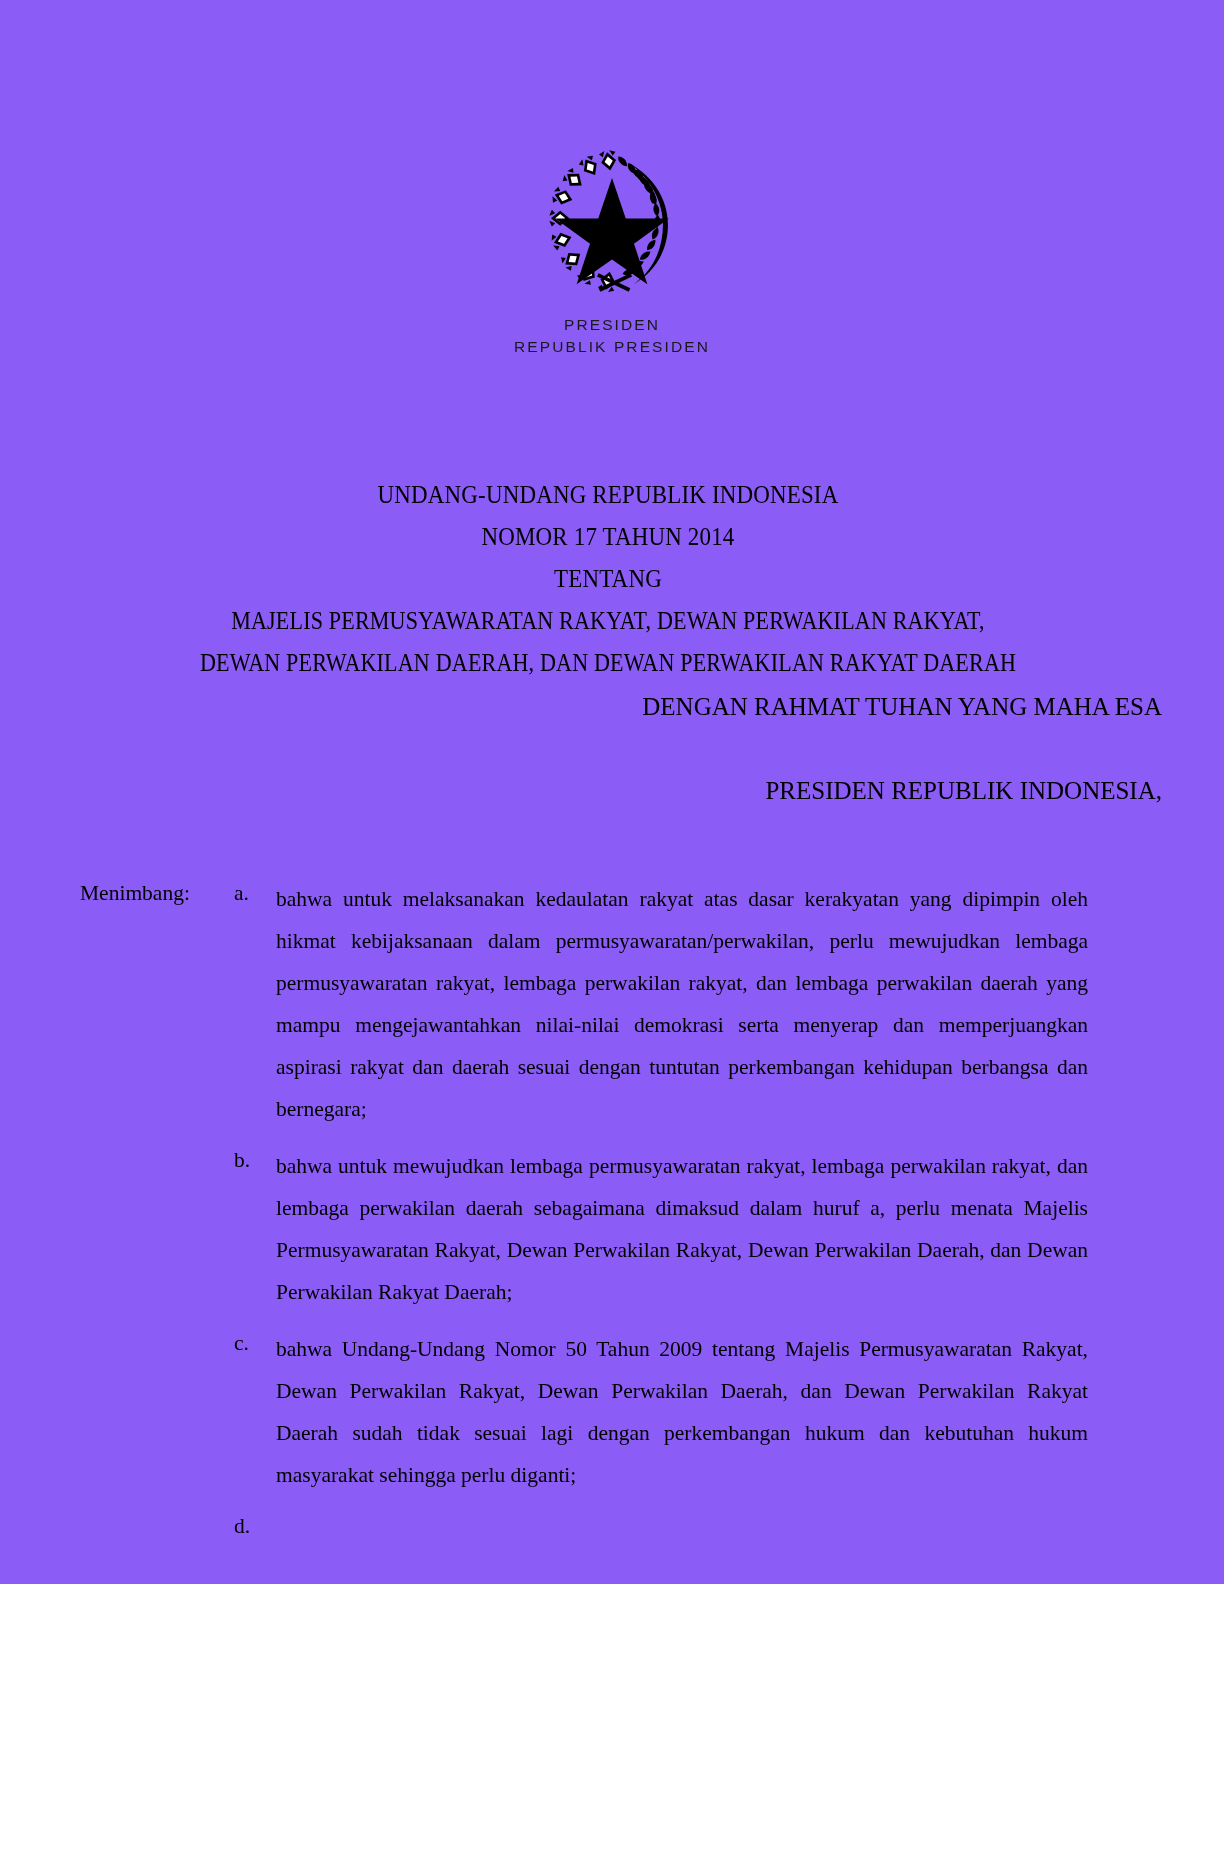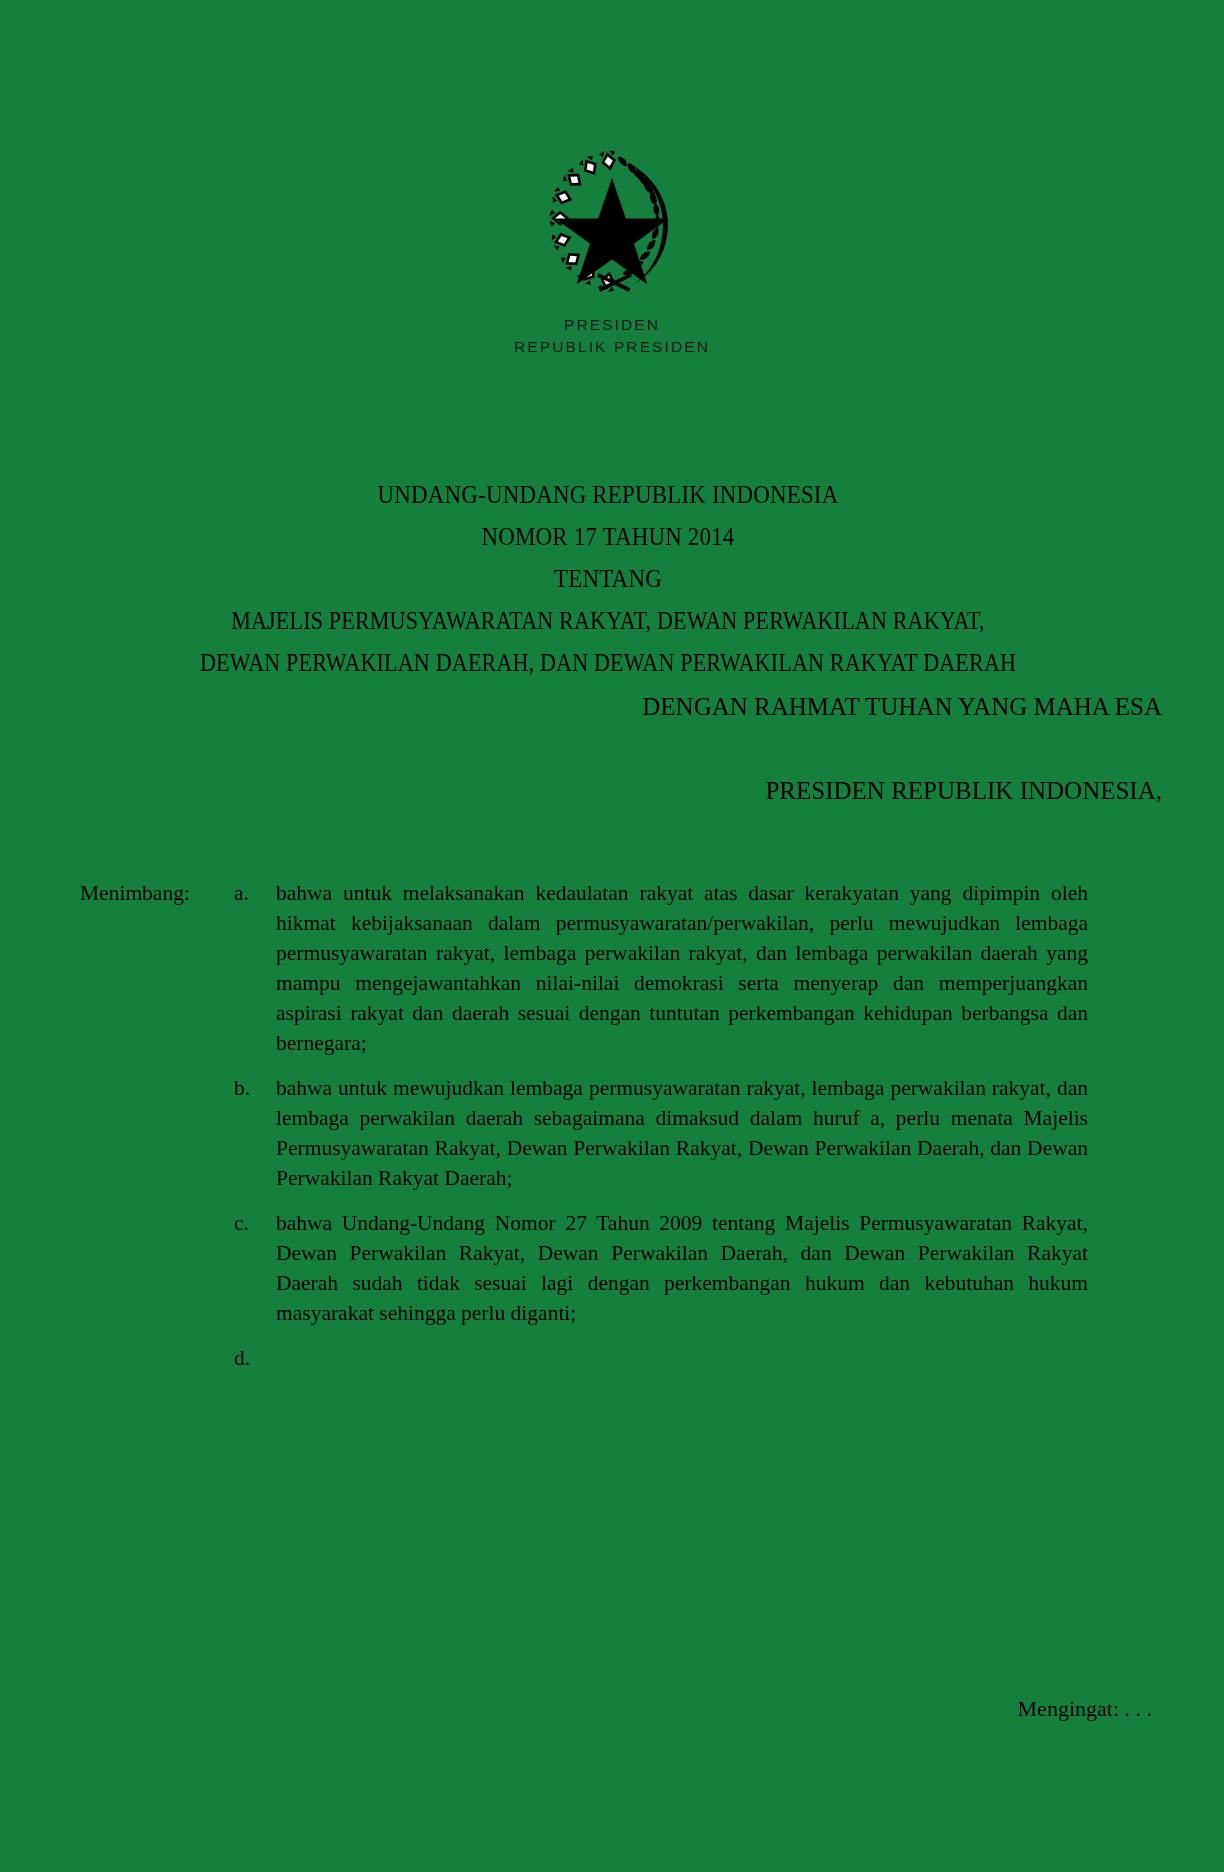--- a/index.html
+++ b/index.html
@@ -8,23 +8,23 @@
     padding: 0;
     background: #ffffff;
   }
   body {
     font-family: "Liberation Serif", "DejaVu Serif", serif;
     color: #000000;
   }
   .page {
     position: relative;
     width: 1224px;
-    height: 1872px;
+    height: 1584px;
     margin: 0 auto;
-    background: #15803d;
+    background: #8b5cf6;
     overflow: hidden;
   }
 
   
   .emblem-block {
     position: absolute;
     top: 148px;
     left: 0;
     right: 0;
     text-align: center;
@@ -105,21 +105,21 @@
     flex: 0 0 52px;
     font-size: 21.5px;
     line-height: 30px;
     text-align: left;
     padding-left: 10px;
     box-sizing: border-box;
   }
   .cons-text {
     flex: 1 1 auto;
     font-size: 21.5px;
-    line-height: 30px;
+    line-height: 42px;
     text-align: justify;
     text-justify: inter-word;
     hyphens: none;
   }
   .cons-row + .cons-row { margin-top: 15px; }
 
   
   .catchword {
     position: absolute;
     top: 1694px;
@@ -289,21 +289,21 @@
 
     <div class="cons-row">
       <div class="cons-label"></div>
       <div class="cons-marker">b.</div>
       <div class="cons-text">bahwa untuk mewujudkan lembaga permusyawaratan rakyat, lembaga perwakilan rakyat, dan lembaga perwakilan daerah sebagaimana dimaksud dalam huruf a, perlu menata Majelis Permusyawaratan Rakyat, Dewan Perwakilan Rakyat, Dewan Perwakilan Daerah, dan Dewan Perwakilan Rakyat Daerah;</div>
     </div>
 
     <div class="cons-row">
       <div class="cons-label"></div>
       <div class="cons-marker">c.</div>
-      <div class="cons-text">bahwa Undang-Undang Nomor 27 Tahun 2009 tentang Majelis Permusyawaratan Rakyat, Dewan Perwakilan Rakyat, Dewan Perwakilan Daerah, dan Dewan Perwakilan Rakyat Daerah sudah tidak sesuai lagi dengan perkembangan hukum dan kebutuhan hukum masyarakat sehingga perlu diganti;</div>
+      <div class="cons-text">bahwa Undang-Undang Nomor 50 Tahun 2009 tentang Majelis Permusyawaratan Rakyat, Dewan Perwakilan Rakyat, Dewan Perwakilan Daerah, dan Dewan Perwakilan Rakyat Daerah sudah tidak sesuai lagi dengan perkembangan hukum dan kebutuhan hukum masyarakat sehingga perlu diganti;</div>
     </div>
 
     <div class="cons-row">
       <div class="cons-label"></div>
       <div class="cons-marker">d.</div>
     </div>
 
   </div>
 
   <div class="catchword">Mengingat: . . .</div>

